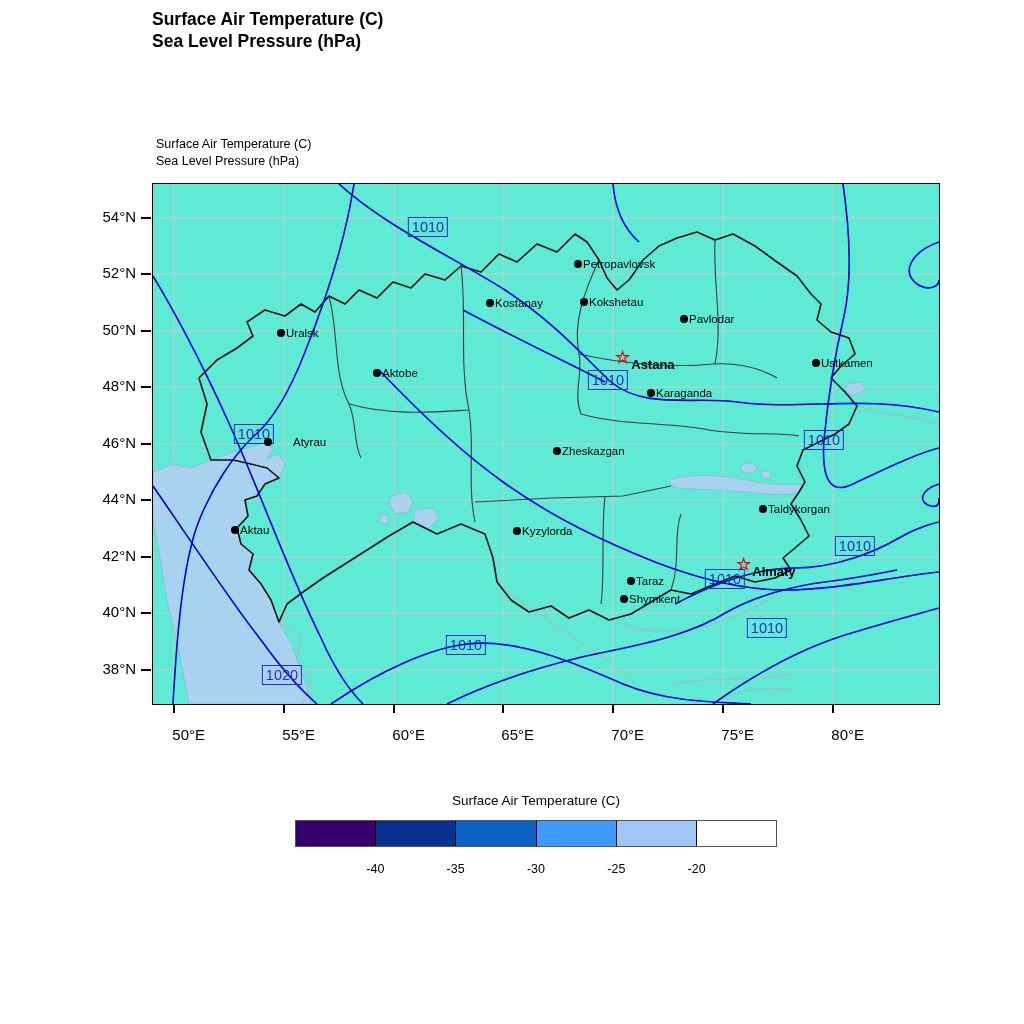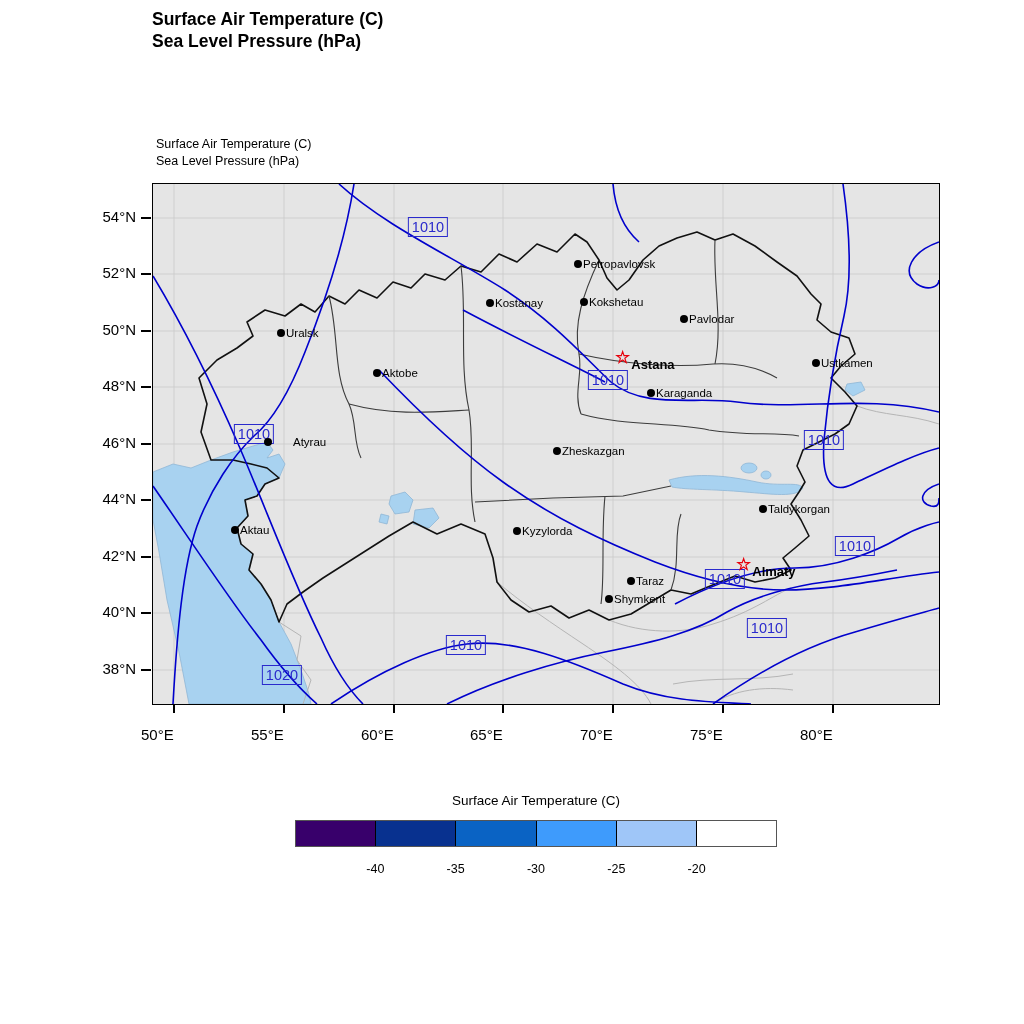--- a/index.html
+++ b/index.html
@@ -5,36 +5,36 @@
   html,body{margin:0;padding:0;background:#fff;}
   #stage{position:relative;width:1024px;height:1024px;background:#fff;overflow:hidden;
          font-family:"Liberation Sans",sans-serif;color:#000;}
   .title-block{position:absolute;left:152px;top:8px;font-weight:bold;}
   .title-line1{font-size:20px;line-height:23px;}
   .title-line2,.title-line3{font-size:17.5px;line-height:22px;}
   .init-block{position:absolute;top:62px;right:87px;text-align:right;
               font-size:13px;font-weight:bold;line-height:17px;}
   .map-caption{position:absolute;left:156px;top:136px;font-size:12.5px;line-height:17px;}
   #map-frame{position:absolute;left:152px;top:183px;width:786px;height:520px;
-             border:1px solid #000;background:#e5e5e5;overflow:hidden;}
+             border:1px solid #000;background:#5eead4;overflow:hidden;}
   #map-svg{position:absolute;left:0;top:0;}
   #pressure-layer,#city-layer{position:absolute;left:0;top:0;width:786px;height:520px;}
   .city{position:absolute;display:flex;align-items:center;white-space:nowrap;
         transform:translate(-5px,-50%);}
   .dot{width:8px;height:8px;border-radius:50%;background:#000;flex:none;margin-right:1px;}
   .star{color:var(--star);font-size:17px;font-weight:bold;line-height:10px;flex:none;margin-right:1px;}
   .city-label{font-size:11.5px;}
   .capital .city-label{font-size:13px;font-weight:bold;margin-top:14px;}
   .plabel{position:absolute;transform:translate(-50%,-50%);color:var(--contour-label);
           border:1px solid var(--contour-label);font-size:14.5px;line-height:16px;
           padding:1px 3px;background:transparent;}
   .lat-tick{position:absolute;width:10px;height:2px;background:#000;}
   .lat-label{position:absolute;width:52px;text-align:right;font-size:15px;}
   .lon-tick{position:absolute;width:2px;height:9px;background:#000;}
-  .lon-label{position:absolute;width:64px;text-align:left;font-size:15px;}
+  .lon-label{position:absolute;width:64px;text-align:right;font-size:15px;}
   #colorbar-title{position:absolute;left:295px;top:793px;width:482px;text-align:center;font-size:13.5px;}
   #colorbar{position:absolute;left:295px;top:820px;width:482px;height:27px;
             display:flex;border:1px solid #555;box-sizing:border-box;}
   .cb-seg{flex:1;height:100%;}
   .cb-seg+.cb-seg{border-left:1px solid #000;}
   #colorbar-ticks{position:absolute;left:295px;top:862px;width:482px;height:16px;}
   .cb-tick{position:absolute;transform:translateX(-50%);font-size:12.5px;}
 </style>
 </head>
 <body>
@@ -197,21 +197,21 @@
           <span class="city-label">Kyzylorda</span>
         </div>
         <div class="city capital" style="left: 588px; top: 380px;">
           <span class="star">☆</span>
           <span class="city-label">Almaty</span>
         </div>
         <div class="city" style="left: 479px; top: 397px;">
           <span class="dot"></span>
           <span class="city-label">Taraz</span>
         </div>
-        <div class="city" style="left: 457px; top: 415px; text-align: center;">
+        <div class="city" style="left: 472px; top: 415px; text-align: center;">
           <span class="dot"></span>
           <span class="city-label">Shymkent</span>
         </div>
       </div>
   </div>
 
   <div id="lat-axis">
       <div class="lat-tick" style="left: 141px; top: 217px;"></div>
       <div class="lat-label" style="left: 84px; top: 208px;">54°N</div>
       <div class="lat-tick" style="left: 141px; top: 273px;"></div>

